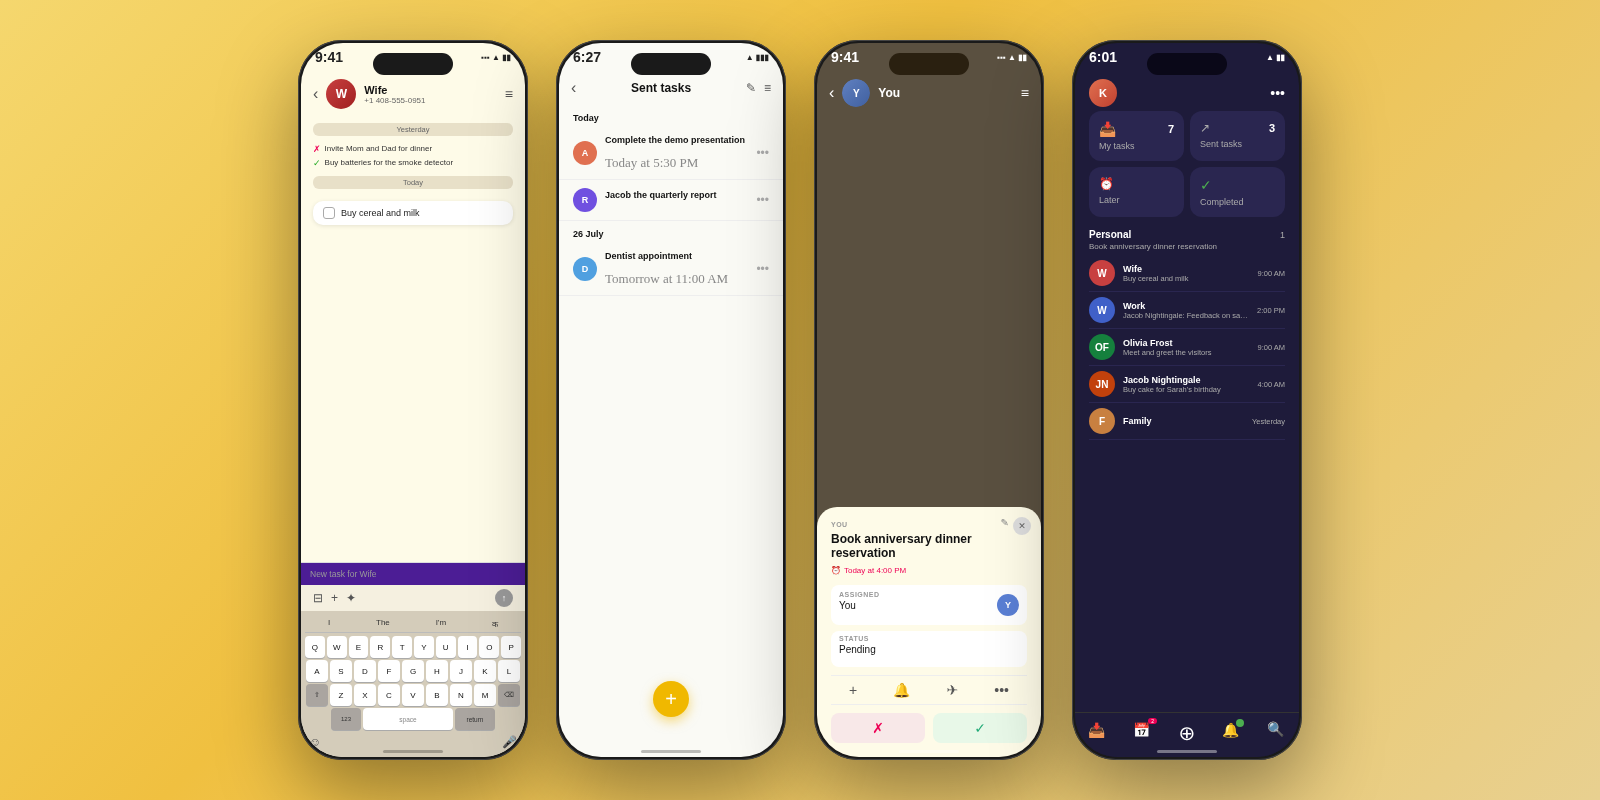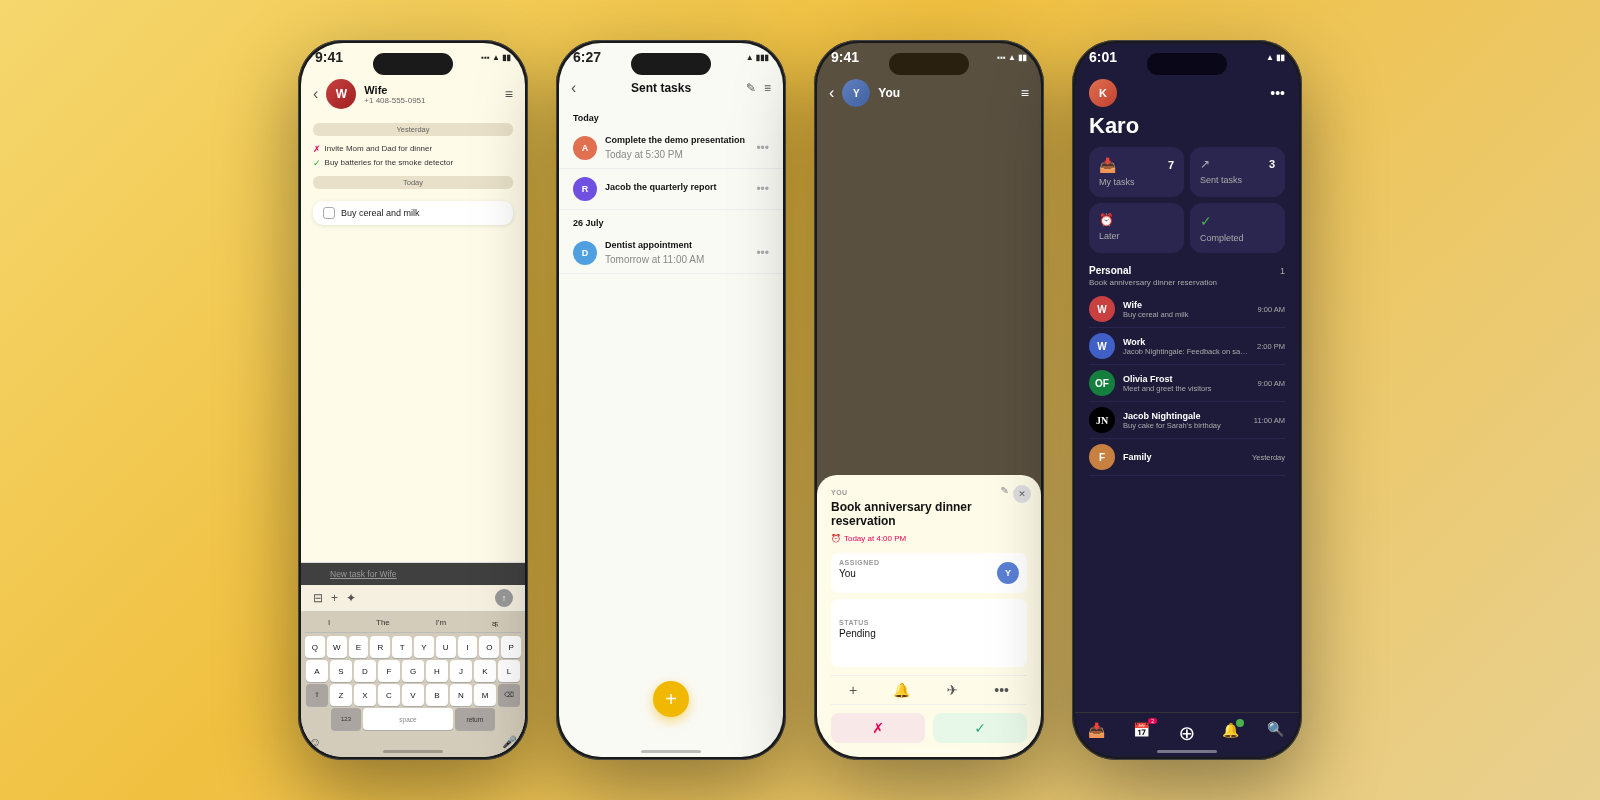--- a/index.html
+++ b/index.html
@@ -153,26 +153,25 @@
     }
     .task-text { font-size: 9px; color: #222; font-weight: 500; }
 
     .input-area {
       position: absolute;
       bottom: 0;
       left: 0;
       right: 0;
     }
     .new-task-input {
-      background: #404040;
-      padding: 6px 29px;
+      background: #4c1d95;
+      padding: 6px 9px;
       font-size: 8.5px;
       color: #999;
       border-top: 0.5px solid #ddd;
-      text-decoration: underline;
     }
     .input-toolbar {
       background: #f5f0e0;
       padding: 4px 12px;
       display: flex;
       align-items: center;
       gap: 8px;
     }
     .input-tool-btn { font-size: 12px; color: #555; }
     .send-btn {
@@ -286,21 +285,21 @@
       flex-shrink: 0;
       display: flex;
       align-items: center;
       justify-content: center;
       font-size: 9px;
       font-weight: 700;
       color: white;
     }
     .task-row-content { flex: 1; }
     .task-row-title { font-size: 9px; font-weight: 600; color: #111; }
-    .task-row-sub { font-size: 10px; color: #888; margin-top: 4px; }
+    .task-row-sub { font-size: 13px; color: #888; margin-top: 10px; font-family: Liberation Serif, serif; }
     .task-row-more { font-size: 12px; color: #aaa; }
 
     .fab {
       position: absolute;
       bottom: 40px;
       left: 50%;
       transform: translateX(-50%);
       width: 36px;
       height: 36px;
       background: #f0b800;
@@ -399,21 +398,21 @@
       display: flex;
       align-items: center;
       justify-content: center;
       font-size: 9px;
       color: white;
       font-weight: 700;
     }
     .field-status {
       background: white;
       border-radius: 8px;
-      padding: 20px 8px;
+      padding: 4px 8px;
       margin-bottom: 8px;
     }
     .task-actions {
       display: flex;
       justify-content: space-around;
       padding: 6px 0;
       border-top: 0.5px solid #eee;
       border-bottom: 0.5px solid #eee;
       margin-bottom: 8px;
     }
@@ -863,21 +862,20 @@
       <div class="status-bar">
         <span class="status-time">6:01</span>
         <span class="status-icons">▲ ▮▮</span>
       </div>
 
       <div class="phone4-header">
         <div class="karo-avatar">K</div>
         <span class="three-dots">•••</span>
       </div>
 
-      <div class="karo-title">Karo</div>
 
       <div class="karo-grid">
         <div class="karo-card">
           <div class="karo-card-header">
             <span class="karo-card-icon">📥</span>
             <span class="karo-card-count">7</span>
           </div>
           <div class="karo-card-label">My tasks</div>
         </div>
         <div class="karo-card">
@@ -931,26 +929,26 @@
         <div class="karo-list-item">
           <div class="karo-list-avatar" style="background:#15803d;">OF</div>
           <div class="karo-list-content">
             <div class="karo-list-name">Olivia Frost</div>
             <div class="karo-list-task">Meet and greet the visitors</div>
           </div>
           <span class="karo-list-time">9:00 AM</span>
         </div>
 
         <div class="karo-list-item">
-          <div class="karo-list-avatar" style="background:#000000;font-family:Liberation Serif, serif;">JN</div>
+          <div class="karo-list-avatar" style="background:#c2410c;">JN</div>
           <div class="karo-list-content">
             <div class="karo-list-name">Jacob Nightingale</div>
             <div class="karo-list-task">Buy cake for Sarah's birthday</div>
           </div>
-          <span class="karo-list-time">11:00 AM</span>
+          <span class="karo-list-time">4:00 AM</span>
         </div>
 
         <div class="karo-list-item">
           <div class="karo-list-avatar" style="background:#c88040;">F</div>
           <div class="karo-list-content">
             <div class="karo-list-name">Family</div>
             <div class="karo-list-task"></div>
           </div>
           <span class="karo-list-time">Yesterday</span>
         </div>

